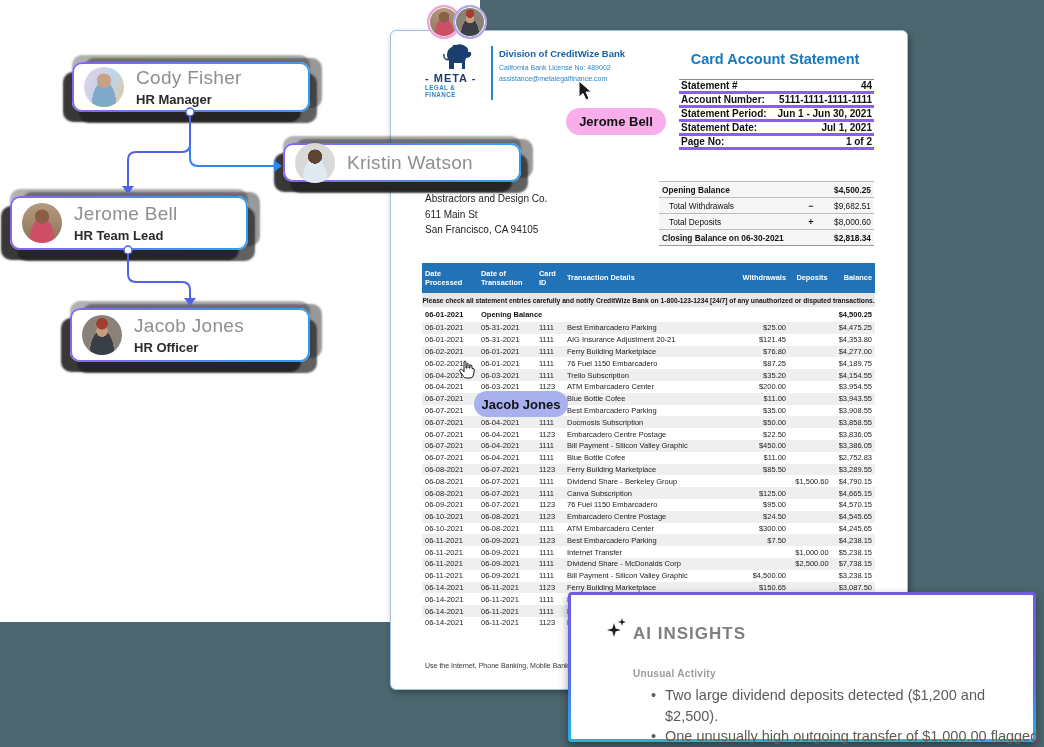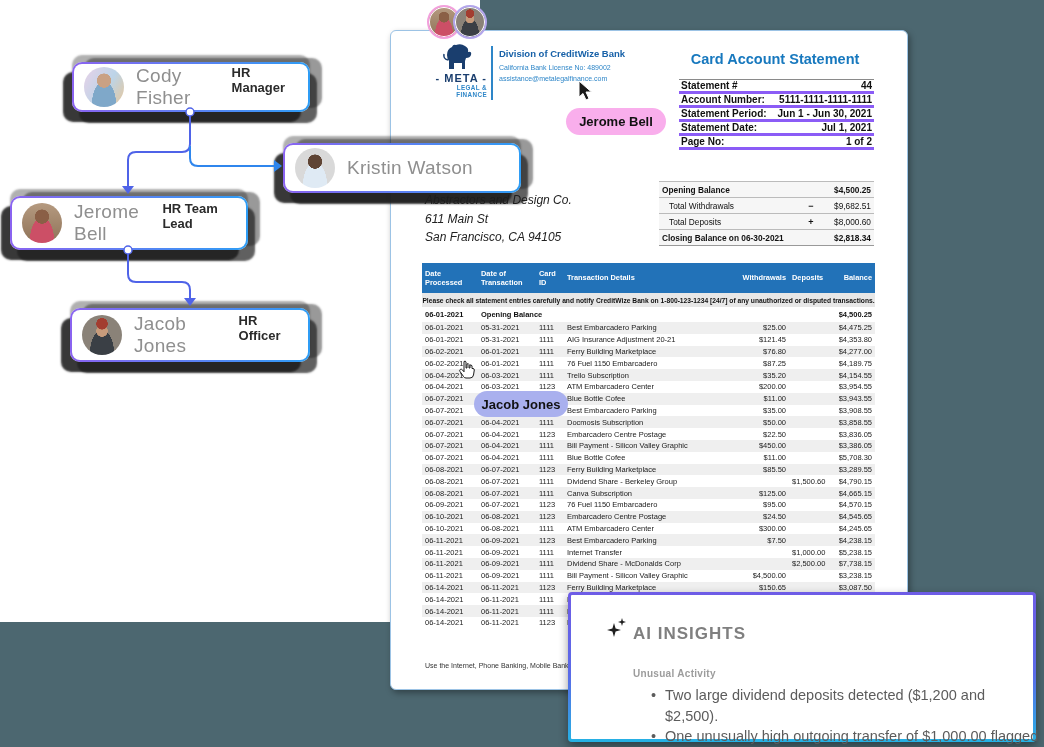--- a/index.html
+++ b/index.html
@@ -16,76 +16,76 @@
   }
   
   .org-card {
     position:absolute; background:linear-gradient(#fff,#fff) padding-box,
       linear-gradient(90deg,#8a63f0,#2e9df5) border-box;
     border:2px solid transparent; border-radius:10px;
     display:flex; align-items:center; gap:12px; padding:0 10px;
     box-shadow:-9px 10px 2px rgba(28,28,28,.88), 7px 11px 2px rgba(28,28,28,.7), 0 -7px 2px rgba(28,28,28,.35), 12px -4px 2px rgba(28,28,28,.45);
     z-index:30;
   }
-  .org-card .texts { display:flex; gap:3px; }
+  .org-card .texts { display:flex; flex-direction:column; gap:3px; }
   .org-name { font-size:19px; color:#8f8f8f; letter-spacing:.3px; }
   .org-role { font-size:13px; font-weight:700; color:#2b2b2b; }
   .avatar { width:40px; height:40px; border-radius:50%; flex:0 0 auto; }
   .av-cody   { background:radial-gradient(circle at 50% 34%, #c9a184 0 21%, transparent 22%), radial-gradient(ellipse at 50% 92%, #7fa8c9 0 42%, transparent 43%), linear-gradient(120deg,#e8d2e8,#bcd4e8 55%,#e8c79a); }
   .av-kristin{ background:radial-gradient(circle at 50% 34%, #5f4434 0 21%, transparent 22%), radial-gradient(ellipse at 50% 92%, #dfeaf4 0 42%, transparent 43%), #d9d9d9; }
   .av-jerome { background:radial-gradient(circle at 50% 34%, #8a5f46 0 21%, transparent 22%), radial-gradient(ellipse at 50% 92%, #cc4f66 0 42%, transparent 43%), linear-gradient(#b59a80,#8f7358); }
   .av-jacob  { background:radial-gradient(circle at 50% 22%, #a33d30 0 15%, transparent 16%), radial-gradient(circle at 50% 40%, #c79b7b 0 18%, transparent 19%), radial-gradient(ellipse at 50% 95%, #3a3f45 0 42%, transparent 43%), #8a8278; }
   #card-cody    { left:72px;  top:62px;  width:238px; height:50px; }
-  #card-kristin { left:283px; top:143px; width:238px; height:50px; }
+  #card-kristin { left:283px; top:143px; width:238px; height:39px; }
   #card-jerome  { left:10px;  top:196px; width:238px; height:54px; }
   #card-jacob   { left:70px;  top:308px; width:240px; height:54px; }
   
   .connectors { position:absolute; left:0; top:0; width:540px; height:380px; z-index:35; pointer-events:none; }
   
   .doc {
     position:absolute; left:390px; top:30px; width:518px; height:660px;
     background:#ffffff; border:1.5px solid #9cc3e5; border-radius:6px;
     box-shadow:2px 3px 6px rgba(0,0,0,.35); z-index:10;
   }
   .doc-inner { position:relative; width:100%; height:100%; overflow:hidden; }
   
-  .logo-block { position:absolute; left:34px; top:12px; width:62px; text-align:right; }
+  .logo-block { position:absolute; left:34px; top:12px; width:62px; text-align:left; }
   .logo-lion { display:block; margin:0 auto; }
   .logo-meta { font-size:11px; font-weight:700; color:#1a3e6e; letter-spacing:1px; margin-top:1px; }
   .logo-sub  { font-size:6.3px; font-weight:700; color:#2e86c8; letter-spacing:.4px; }
   .hdr-divider { position:absolute; left:100px; top:15px; width:2px; height:54px; background:#2e86c8; }
   .division-block { position:absolute; left:108px; top:17px; }
   .division-title { font-size:9.5px; font-weight:700; color:#1761a8; margin-bottom:5px; }
   .division-line { font-size:7px; color:#2e86c8; margin-bottom:4px; }
   .stmt-title { position:absolute; left:288px; top:20px; width:192px; text-align:center; font-size:14.5px; font-weight:700; color:#1778be; }
   
   .info-table { position:absolute; left:288px; top:48px; width:195px; border-top:1px solid #8a8a8a; }
   .info-row { display:flex; justify-content:space-between; align-items:center; height:14px; border-bottom:3px solid #8b5cf6; font-size:10px; font-weight:700; color:#111; padding:0 2px;text-align:right; }
   
-  .address { position:absolute; left:34px; top:160px; font-size:12px; color:#222; line-height:1.55;font-style:italic; }
+  .address { position:absolute; left:34px; top:160px; font-size:10px; color:#222; line-height:1.55; }
   
   .summary { position:absolute; left:268px; top:150px; width:215px; background:#f6f6f6; border-bottom:1px solid #999; }
   .sum-row { display:flex; align-items:center; height:16px; border-top:1px solid #bbb; font-size:8.3px; color:#111; padding:0 3px; }
   .sum-row .lbl { flex:1; }
   .sum-row .indent { padding-left:7px; }
   .sum-row .sign { width:16px; text-align:center; font-weight:700; font-size:9px; }
   .sum-row .val { width:52px; text-align:right; }
   .sum-bold { font-weight:700; }
   
   .txn { position:absolute; left:31px; top:232px; width:453px; }
   .t-head { display:flex; background:#2272b8; color:#fff; font-weight:700; font-size:7.4px; height:30px; align-items:center; }
   .t-head > div { padding:0 3px; line-height:1.25; }
   .notice { background:#e7e7e7; color:#111; font-weight:700; font-size:6.7px; text-align:center; height:14px; display:flex; align-items:center; justify-content:center; }
   .open-row { display:flex; align-items:center; height:15px; font-size:7.5px; font-weight:700; color:#111; }
   .t-row { display:flex; align-items:center; height:11.8px; font-size:7.5px; color:#1a1a1a; background:#fff; }
   .t-row.alt { background:#efefef; }
   .c1 { width:56px; padding:0 3px; } .c2 { width:58px; padding:0 3px; }
   .c3 { width:28px; padding:0 3px; } .c4 { width:150px; padding:8px 3px; white-space:nowrap; overflow:hidden; }
   .c5 { width:75px; padding:16px 3px; text-align:right; }
-  .c6 { width:46px; padding:0 3px; text-align:left; }
+  .c6 { width:46px; padding:0 3px; text-align:center; }
   .c7 { width:40px; padding:0 3px; text-align:right; }
   .doc-footer { position:absolute; left:34px; top:631px; font-size:7px; color:#333; }
   
   .mini-av { position:absolute; width:34px; height:34px; border-radius:50%; z-index:40; }
   #mini-jerome { left:427px; top:5px; border:2px solid #f2a0dc; box-shadow:0 0 0 1px #fff inset; }
   #mini-jacob  { left:453px; top:5px; border:2px solid #b3a6ec; box-shadow:0 0 0 1px #fff inset; }
   
   .name-tag { position:absolute; font-weight:700; font-size:13px; color:#111; display:flex; align-items:center; justify-content:center; z-index:45; }
   #tag-jerome { left:566px; top:108px; width:100px; height:27px; background:#f9aeec; border-radius:14px; }
   #tag-jacob  { left:474px; top:391px; width:94px; height:26px; background:#a9b0ee; border-radius:13px; }
@@ -299,21 +299,21 @@
     <div class="c6"></div>
     <div class="c7">$3,386.05</div>
   </div>
           <div class="t-row">
     <div class="c1">06-07-2021</div>
     <div class="c2">06-04-2021</div>
     <div class="c3">1111</div>
     <div class="c4">Blue Bottle Cofee</div>
     <div class="c5">$11.00</div>
     <div class="c6"></div>
-    <div class="c7">$5,708.30</div>
+    <div class="c7">$2,752.83</div>
   </div>
           <div class="t-row alt">
     <div class="c1">06-08-2021</div>
     <div class="c2">06-07-2021</div>
     <div class="c3">1123</div>
     <div class="c4">Ferry Building Marketplace</div>
     <div class="c5">$85.50</div>
     <div class="c6"></div>
     <div class="c7">$3,289.55</div>
   </div>

